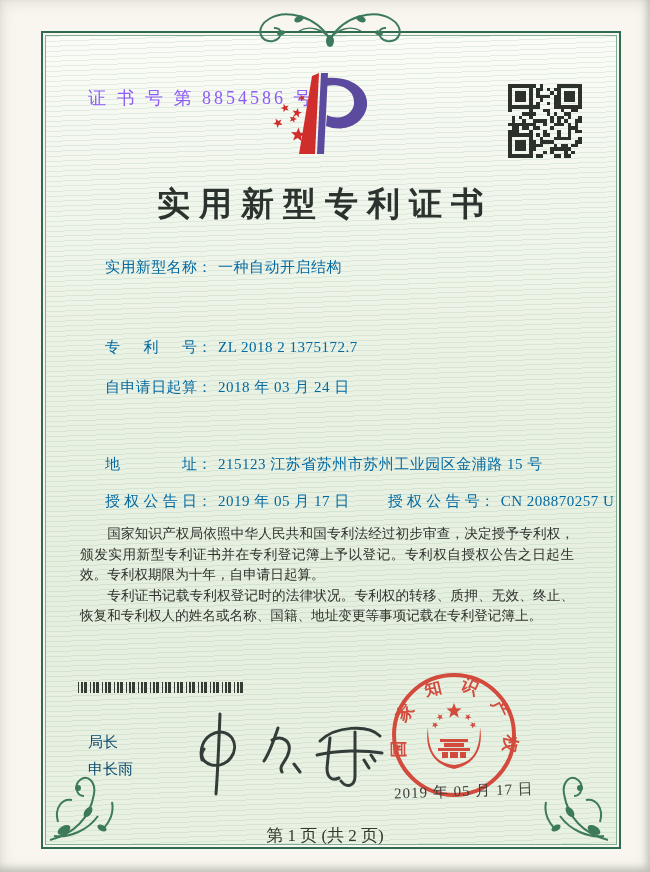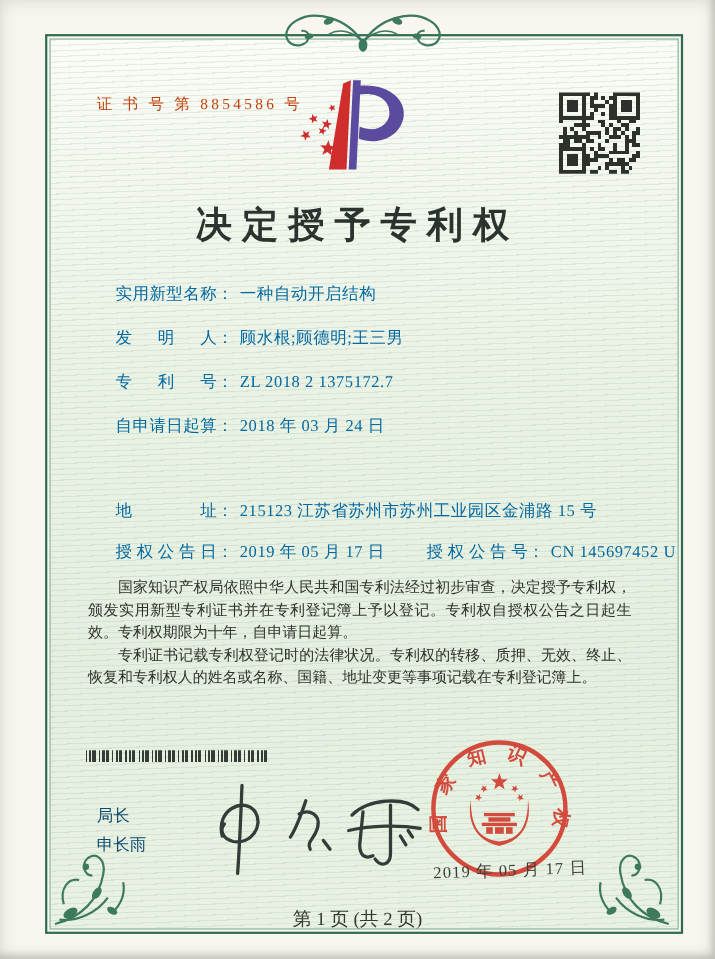--- a/index.html
+++ b/index.html
@@ -11,21 +11,21 @@
   
   .frame{position:absolute;left:41px;top:31px;width:576px;height:814px;
       border:2px solid #2f6b51;}
   .frame-inner{position:absolute;inset:2px;border:1px solid #7fae93;
       background:
         repeating-linear-gradient(178deg, rgba(125,172,142,.18) 0 1px, rgba(255,255,255,0) 1px 5px),
         linear-gradient(180deg,#fbfcf7 0%,#f3f7ee 15%,#eaf2e4 40%,#e5efdf 70%,#e9f1e3 100%);}
   .content{position:absolute;inset:0;z-index:5;}
   .abs{position:absolute;}
   
-  .certno{left:88px;top:86px;font-size:14px;letter-spacing:3px;color:#c2410c;}
+  .certno{left:88px;top:86px;font-size:18px;letter-spacing:3px;color:#8b5cf6;}
   .title{left:0;top:182px;width:650px;text-align:center;font-size:33px;font-weight:600;
       letter-spacing:9px;color:#2b332f;}
   .row{left:105px;font-size:15px;color:#0369a1;white-space:nowrap;}
   .flabel{display:inline-block;width:92px;text-align:justify;text-align-last:justify;}
   .colon{margin-right:6px;}
   .fvalue{letter-spacing:.5px;}
   .pair2{margin-left:38px;}
   .paras{left:80px;top:524px;width:494px;font-size:13.6px;line-height:20.6px;
       color:#2f312c;text-align:justify;}
   .paras p{margin:0;text-indent:2em;}
@@ -332,39 +332,36 @@
         <rect x="17.62" y="70.48" width="3.52" height="3.52" fill="#2c312c"></rect>
         <rect x="21.14" y="70.48" width="3.52" height="3.52" fill="#2c312c"></rect>
         <rect x="28.19" y="70.48" width="3.52" height="3.52" fill="#2c312c"></rect>
         <rect x="31.71" y="70.48" width="3.52" height="3.52" fill="#2c312c"></rect>
         <rect x="45.81" y="70.48" width="3.52" height="3.52" fill="#2c312c"></rect>
         <rect x="49.33" y="70.48" width="3.52" height="3.52" fill="#2c312c"></rect>
         <rect x="56.38" y="70.48" width="3.52" height="3.52" fill="#2c312c"></rect>
         <rect x="59.90" y="70.48" width="3.52" height="3.52" fill="#2c312c"></rect>
       </svg>
 
-    <div class="abs title">决定授予专利权</div>
+    <div class="abs title">实用新型专利证书</div>
 
     <div class="abs row" style="top:258px;">
       <span class="flabel">实用新型名称</span><span class="colon">：</span><span class="fvalue">一种自动开启结构</span>
     </div>
-    <div class="abs row" style="top:298px;">
-      <span class="flabel">发明人</span><span class="colon">：</span><span class="fvalue">顾水根;顾德明;王三男</span>
-    </div>
     <div class="abs row" style="top:338px;">
       <span class="flabel">专利号</span><span class="colon">：</span><span class="fvalue">ZL 2018 2 1375172.7</span>
     </div>
     <div class="abs row" style="top:378px;">
       <span class="flabel">自申请日起算</span><span class="colon">：</span><span class="fvalue">2018 年 03 月 24 日</span>
     </div>
     <div class="abs row" style="top:455px;">
       <span class="flabel">地址</span><span class="colon">：</span><span class="fvalue">215123 江苏省苏州市苏州工业园区金浦路 15 号</span>
     </div>
     <div class="abs row" style="top:492px;">
-      <span class="flabel">授权公告日</span><span class="colon">：</span><span class="fvalue">2019 年 05 月 17 日</span><span class="flabel pair2">授权公告号</span><span class="colon">：</span><span class="fvalue">CN 145697452 U</span>
+      <span class="flabel">授权公告日</span><span class="colon">：</span><span class="fvalue">2019 年 05 月 17 日</span><span class="flabel pair2">授权公告号</span><span class="colon">：</span><span class="fvalue">CN 208870257 U</span>
     </div>
 
     <div class="abs paras">
       <p>国家知识产权局依照中华人民共和国专利法经过初步审查，决定授予专利权，颁发实用新型专利证书并在专利登记簿上予以登记。专利权自授权公告之日起生效。专利权期限为十年，自申请日起算。</p>
       <p>专利证书记载专利权登记时的法律状况。专利权的转移、质押、无效、终止、恢复和专利权人的姓名或名称、国籍、地址变更等事项记载在专利登记簿上。</p>
     </div>
 
     <svg class="abs" style="left:78px;top:682px;" width="168" height="11" viewBox="0 0 168 11" id="barcode-svg" shape-rendering="crispEdges">
         <rect x="0" y="0" width="1" height="11" fill="#353b35"></rect>
         <rect x="3" y="0" width="2" height="11" fill="#353b35"></rect>

